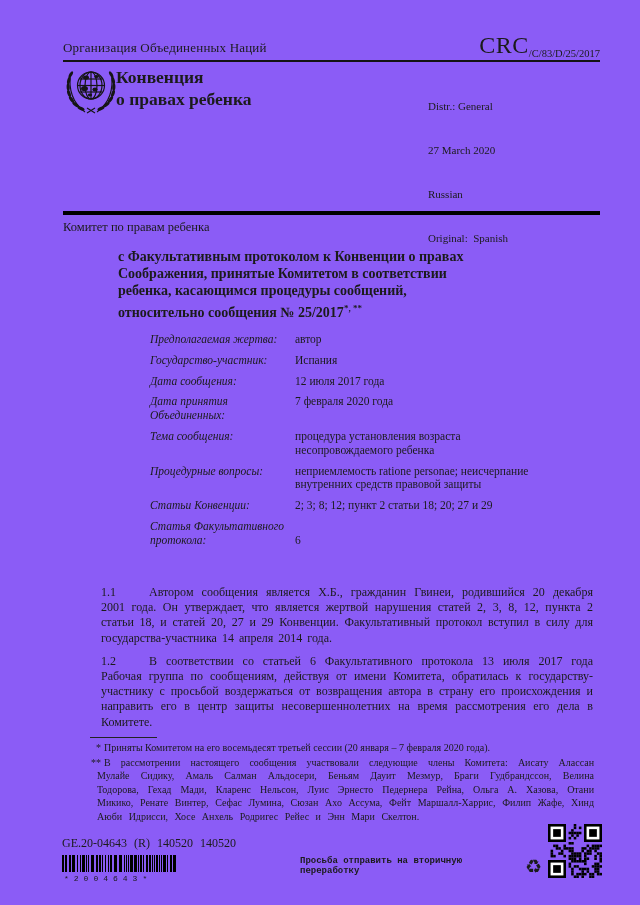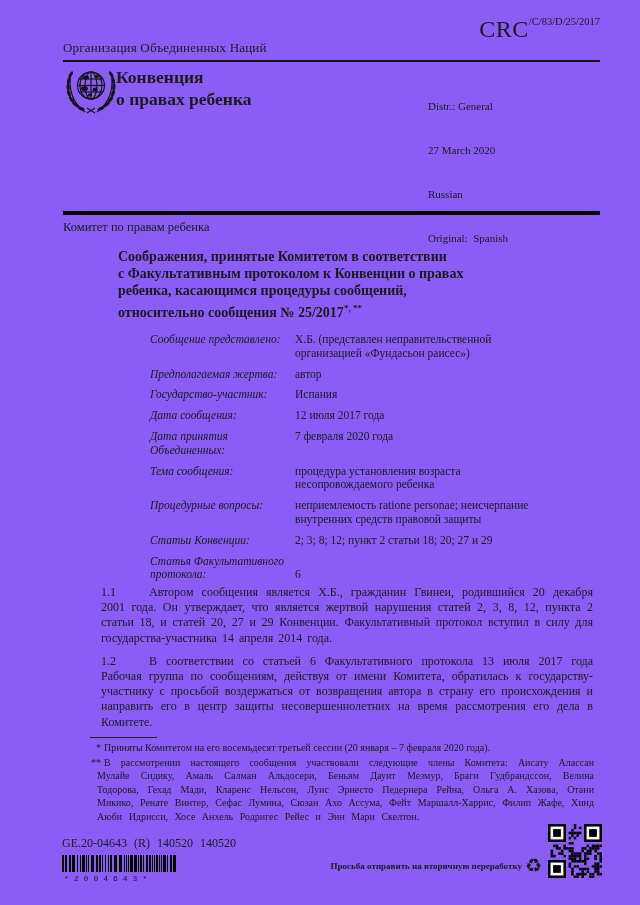--- a/index.html
+++ b/index.html
@@ -4,21 +4,21 @@
 <style>
   html,body{margin:0;padding:0;background:#e8e8e8;}
   .page{
     position:relative;width:640px;height:905px;margin:0 auto;
     background:#8b5cf6;color:#1b1b1b;overflow:hidden;
     font-family:"Liberation Serif","DejaVu Serif",serif;
   }
   .abs{position:absolute;}
   
   .org-name{left:63px;top:40px;font-size:13px;letter-spacing:.2px;}
-  .doc-symbol{right:40px;top:16px;display:flex;align-items:flex-start;}
+  .doc-symbol{right:40px;top:32px;display:flex;align-items:flex-end;}
   .doc-symbol .main{font-size:24px;letter-spacing:.5px;}
   .doc-symbol .suffix{font-size:10.5px;}
   .rule-thin{left:63px;top:60px;width:537px;height:1.5px;background:#141414;}
   .emblem{left:60px;top:64px;}
   .pub-title{left:116px;top:66px;font-size:17.5px;font-weight:700;line-height:22px;}
   .distr{left:428px;top:70px;font-size:11px;line-height:14.6px;white-space:pre;}
   .rule-thick{left:63px;top:211px;width:537px;height:3.5px;background:#000;}
   
   .committee{left:63px;top:220px;font-size:12.5px;font-weight:400;}
   .main-title{left:118px;top:248px;width:360px;font-size:14px;font-weight:700;line-height:17.2px;}
@@ -37,21 +37,21 @@
   .fn-sep{left:90px;top:737px;width:67px;height:1px;background:#222;}
   .footnotes{left:97px;top:741px;width:497px;font-size:10px;line-height:13.6px;}
   .fn{margin:0 0 1px 0;}
   .fn.justify{text-align:justify;word-spacing:4px;}
   .fn-mark{display:inline-block;width:14px;margin-left:-10px;text-align:right;padding-right:3px;word-spacing:normal;}
   
   .ge-line{left:62px;top:836px;font-size:12px;word-spacing:4px;}
   .barcode{left:62px;top:855px;}
   .barcode-digits{left:64px;top:874px;font-family:Liberation Mono, monospace;font-size:8px;letter-spacing:5px;}
   .recycle-line{left:300px;top:856px;width:242px;display:flex;align-items:center;justify-content:flex-end;gap:3px;}
-  .recycle-text{font-size:9px;font-weight:700;}
+  .recycle-text{font-size:9px;font-weight:700;font-family:Liberation Mono, monospace;}
   .recycle-glyph{font-family:"DejaVu Sans",sans-serif;font-size:19px;line-height:19px;}
   .qr{left:548px;top:824px;}
 </style>
 </head>
 <body>
 
 <div class="page">
 
   <div class="abs org-name">Организация Объединенных Наций</div>
   <div class="abs doc-symbol">
@@ -112,31 +112,27 @@
     <div>27 March 2020</div>
     <div>Russian</div>
     <div>Original:  Spanish</div>
   </div>
 
   <div class="abs rule-thick"></div>
 
   <div class="abs committee">Комитет по правам ребенка</div>
 
   <div class="abs main-title">
+    <div>с Факультативным протоколом к Конвенции о правах</div>
     <div>Соображения, принятые Комитетом в соответствии</div>
-    <div>с Факультативным протоколом к Конвенции о правах</div>
     <div>ребенка, касающимся процедуры сообщений,</div>
     <div><span>относительно сообщения № 25/2017</span><sup>*, **</sup></div>
   </div>
 
   <div class="abs case-table">
-    <div class="case-row">
-      <div class="case-label">Сообщение представлено:</div>
-      <div class="case-value">Х.Б. (представлен неправительственной организацией «Фундасьон раисес»)</div>
-    </div>
     <div class="case-row">
       <div class="case-label">Предполагаемая жертва:</div>
       <div class="case-value">автор</div>
     </div>
     <div class="case-row">
       <div class="case-label">Государство-участник:</div>
       <div class="case-value">Испания</div>
     </div>
     <div class="case-row">
       <div class="case-label">Дата сообщения:</div>

